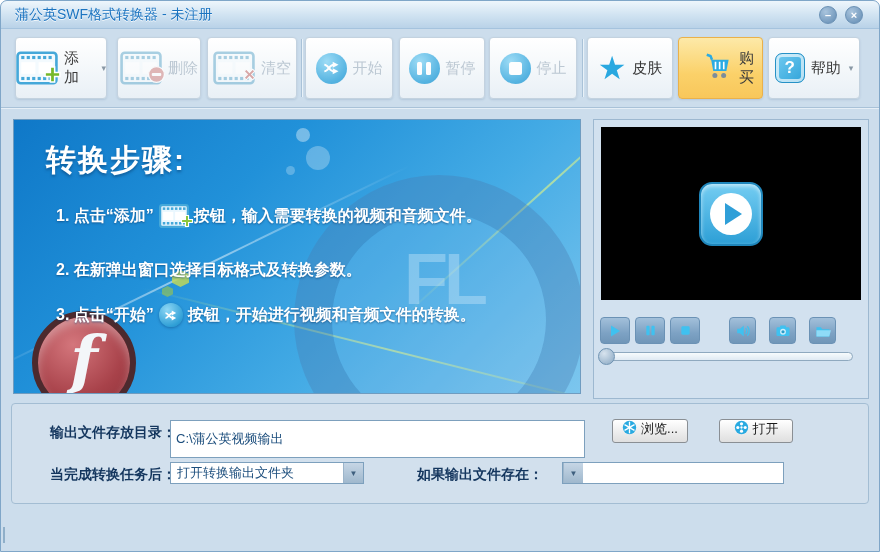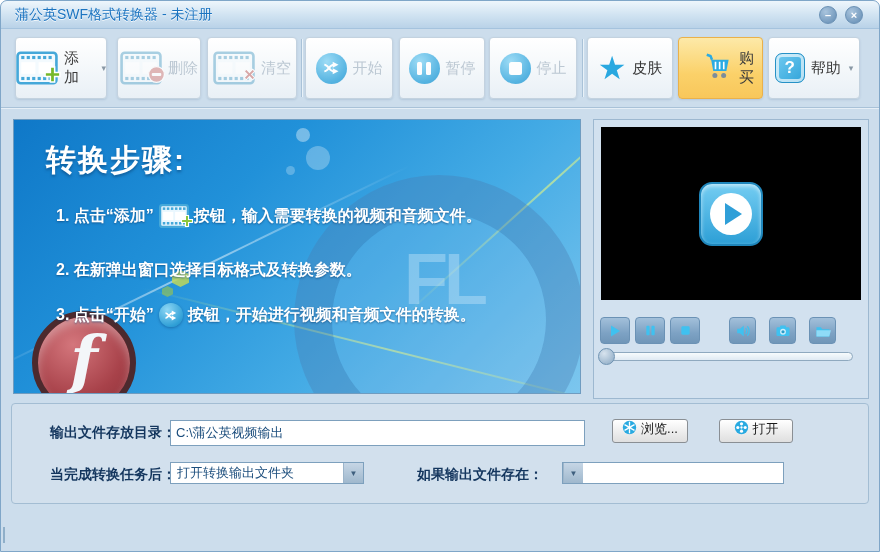--- a/index.html
+++ b/index.html
@@ -113,21 +113,21 @@
     background:linear-gradient(#a3c0da,#7da2c4 60%,#7096b8); border:1px solid #6b92b5;
     display:flex; align-items:center; justify-content:center; }
   .sl-track { position:absolute; left:9px; top:232px; width:250px; height:9px; border-radius:5px;
     background:linear-gradient(#f7fbfd,#dfeaf3); border:1px solid #8fa9bf; }
   .sl-thumb { position:absolute; left:4px; top:228px; width:17px; height:17px; border-radius:50%;
     background:radial-gradient(circle at 35% 30%, #d7e3ee, #9cb6cd 75%); border:1px solid #6f93b2; cursor:pointer; }
   
   .settings { position:absolute; left:10px; top:402px; width:858px; height:101px;
     border:1px solid #a3bdd3; border-radius:4px; background:#d2e0ed; }
   .flabel { position:absolute; font-size:14px; font-weight:bold; color:#14365e; white-space:nowrap; }
-  .dirinput { position:absolute; left:158px; top:16px; width:415px; height:26px;
+  .dirinput { position:absolute; left:158px; top:16px; width:415px; height:38px;
     border:1px solid #7da0bd; background:#fff; font-size:13px; color:#1c4e7d;
     padding:0 5px; font-family:inherit; }
   .sysbtn { position:absolute; top:15px; height:24px; border:1px solid #8a8f94; border-radius:3px;
     background:linear-gradient(#ffffff,#ededed 55%,#dfdfdf); font-size:13px; color:#1a1a1a;
     display:flex; justify-content:center; gap:4px; cursor:pointer; }
   .combo { position:absolute; height:22px; border:1px solid #7da0bd; background:#fff;
     display:flex; align-items:center; cursor:pointer; }
   .combo .val { flex:1; font-size:13px; color:#1c4e7d; padding:12px 6px; white-space:nowrap; overflow:hidden; }
   .combo .arr { width:20px; height:100%; border-left:1px solid #9db5ca;
     background:linear-gradient(#c6d6e5,#9fb8cd); color:#3e5f7e; font-size:8px;

